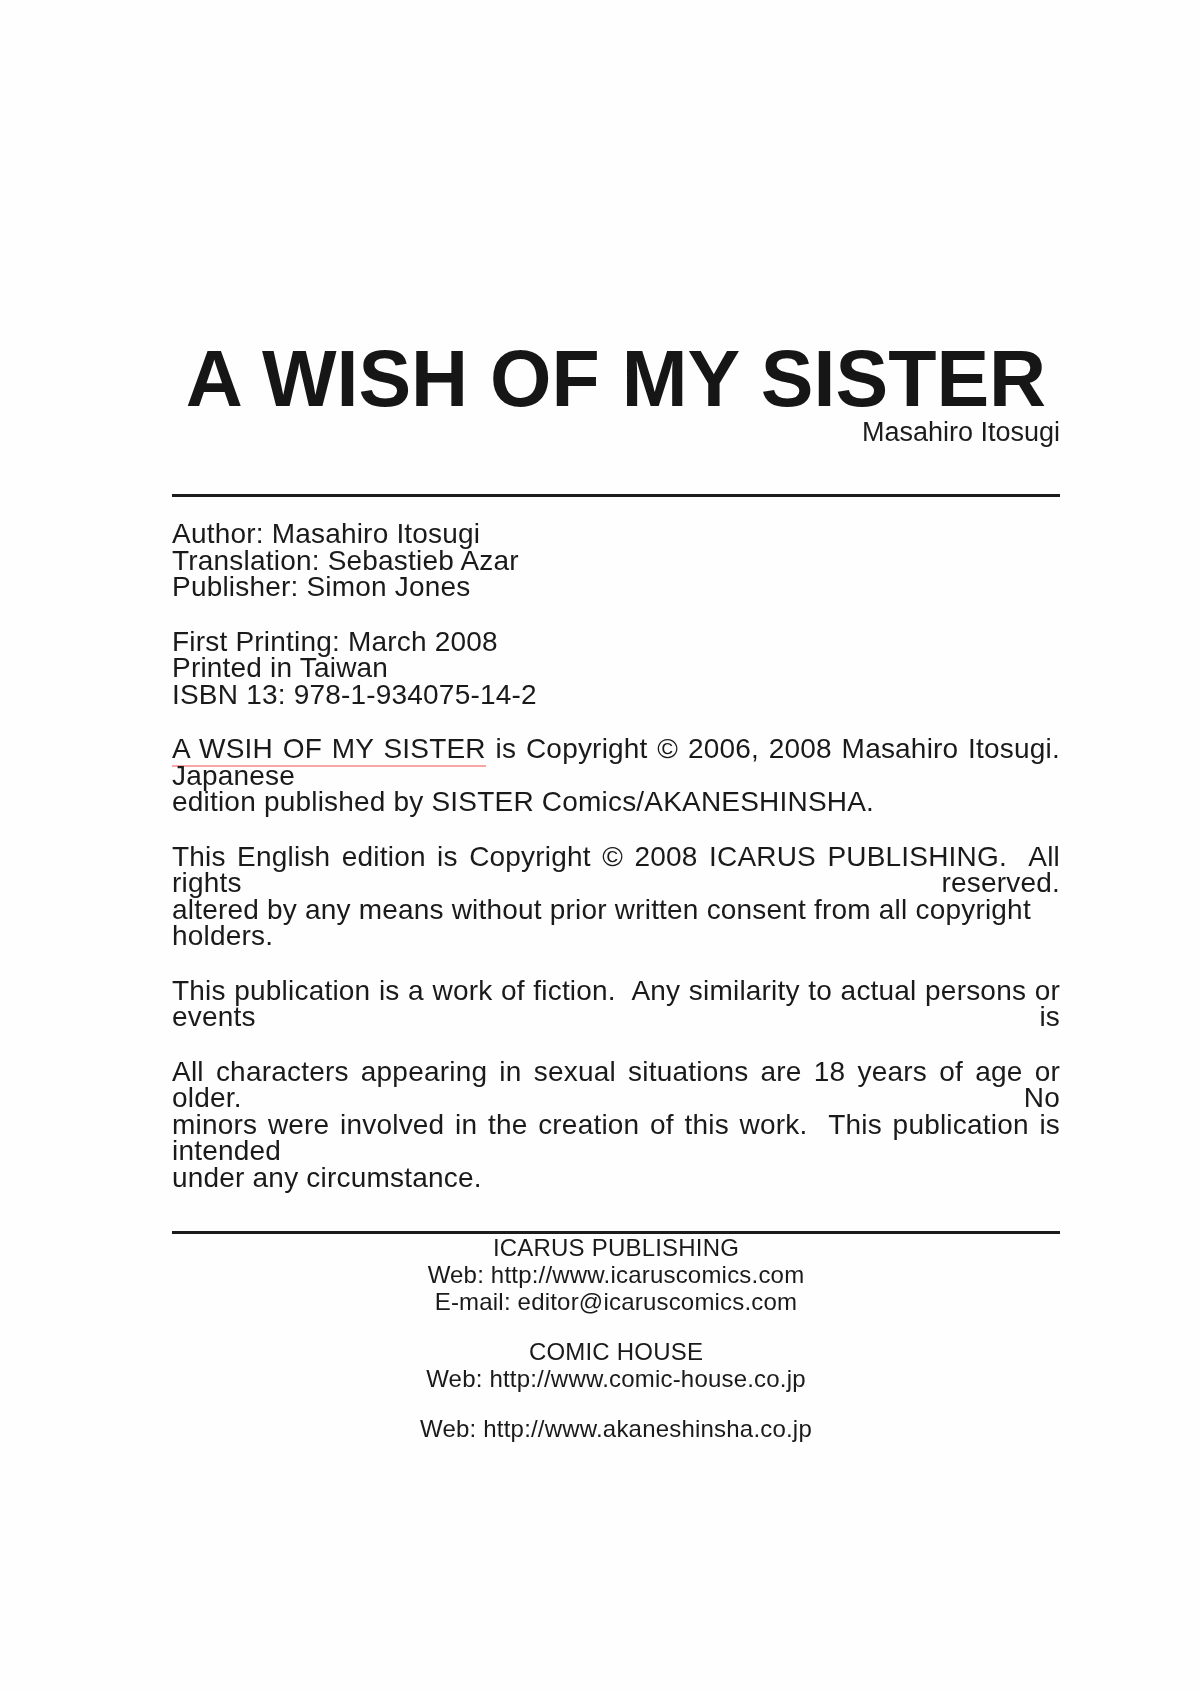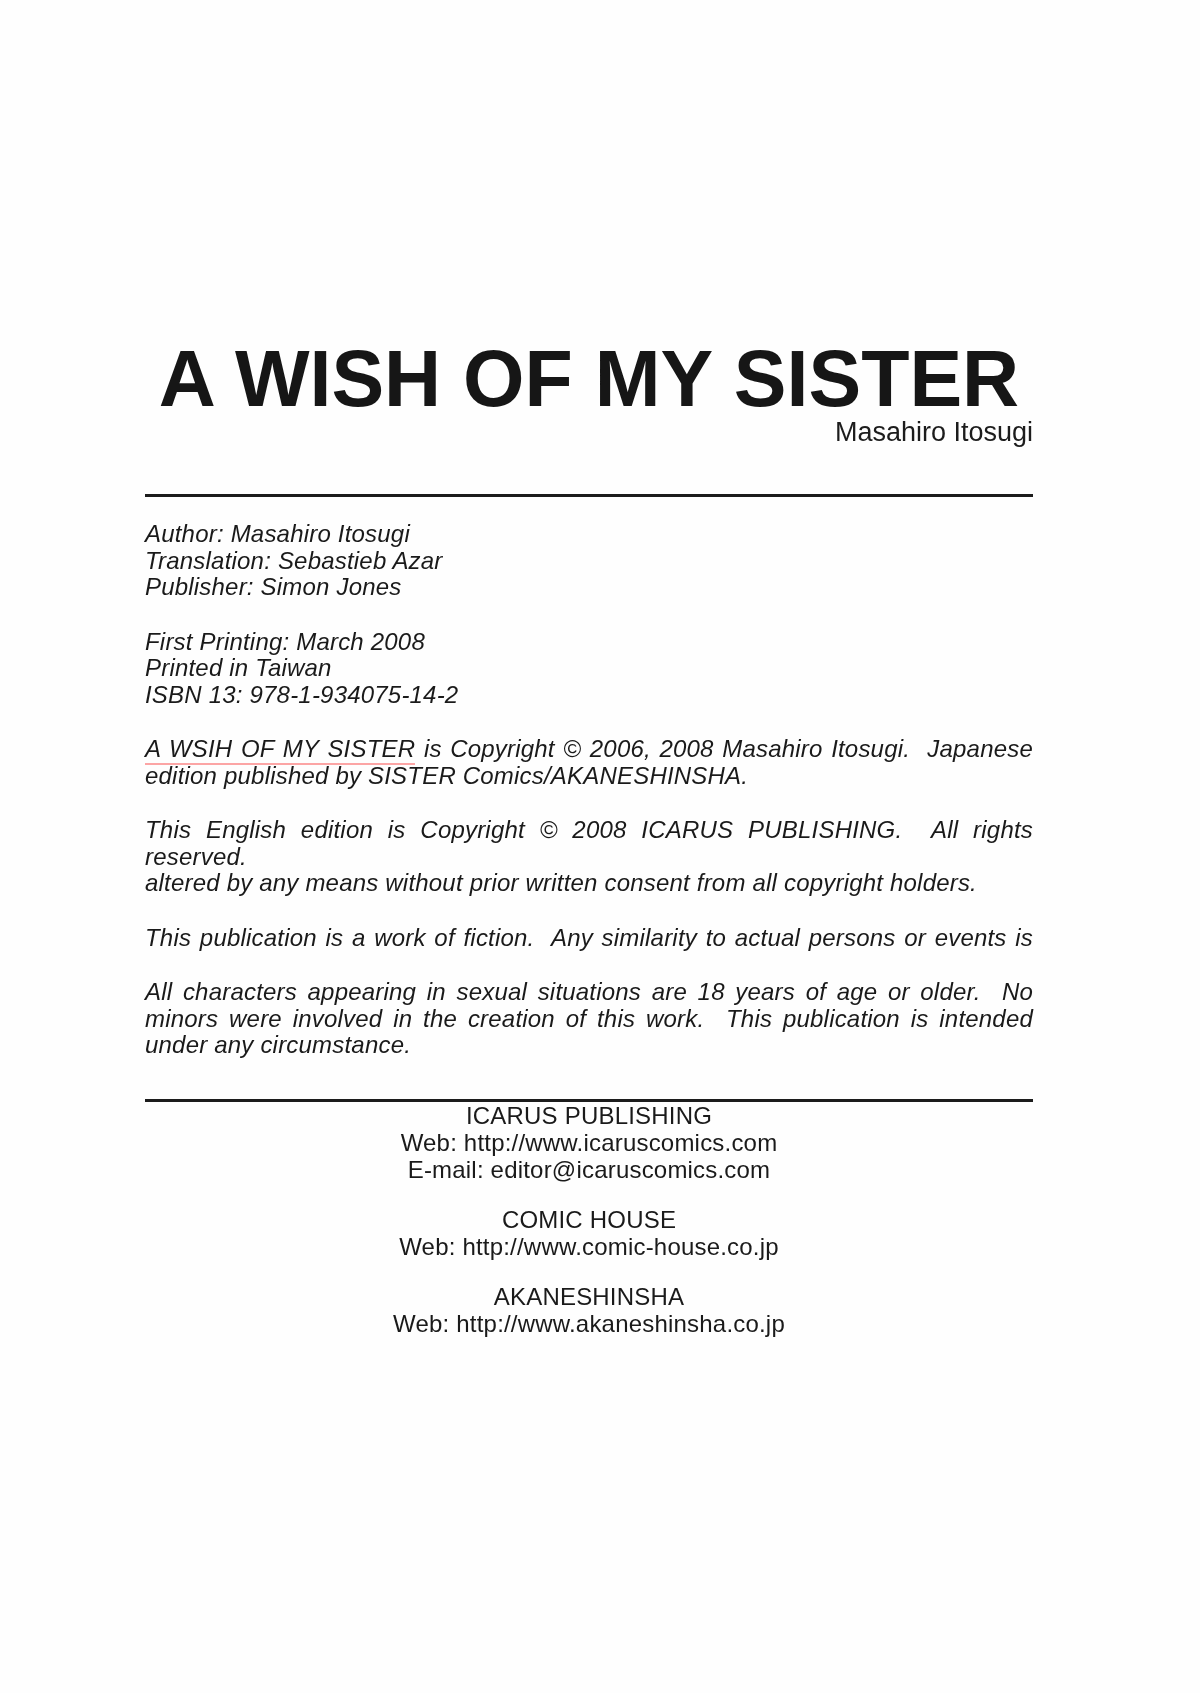--- a/index.html
+++ b/index.html
@@ -11,21 +11,21 @@
     position: relative;
     width: 1200px;
     height: 1693px;
     background: #fefefe;
     font-family: "Liberation Sans", "DejaVu Sans", sans-serif;
     color: #1a1a1a;
     overflow: hidden;
   }
   .column {
     position: absolute;
-    left: 145px;
+    left: 172px;
     top: 0;
     width: 888px;
   }
   .book-title {
     margin: 0;
     padding-top: 339px;
     font-size: 79px;
     line-height: 1;
     font-weight: 700;
     text-align: center;
@@ -44,24 +44,23 @@
     border: none;
     height: 3px;
     background: #1c1c1c;
     margin: 0;
   }
   .rule-top { margin-top: 48px; }
   .rule-bottom { margin-top: 40px; }
   .body-block { margin-top: 24px; }
   .para {
     margin: 0 0 28px 0;
-    font-size: 24px;
+    font-size: 28px;
     line-height: 26.5px;
     letter-spacing: 0.2px;
-    font-style: italic;
   }
   .para.bold { font-weight: 700; }
   .line { white-space: pre-wrap; }
   .line.jfull {
     text-align: justify;
     text-align-last: justify;
   }
   .underline-ref {
     border-bottom: 2px solid #fca5a5;
     padding-bottom: 1px;
@@ -119,18 +118,17 @@
         <div class="contact">
           <div class="contact-name">ICARUS PUBLISHING</div>
           <div class="contact-line">Web: http://www.icaruscomics.com</div>
           <div class="contact-line">E-mail: editor@icaruscomics.com</div>
         </div>
         <div class="contact">
           <div class="contact-name">COMIC HOUSE</div>
           <div class="contact-line">Web: http://www.comic-house.co.jp</div>
         </div>
         <div class="contact">
-          <div class="contact-name">AKANESHINSHA</div>
           <div class="contact-line">Web: http://www.akaneshinsha.co.jp</div>
         </div>
       </div>
   </div>
 </div>
 
 </body></html>

